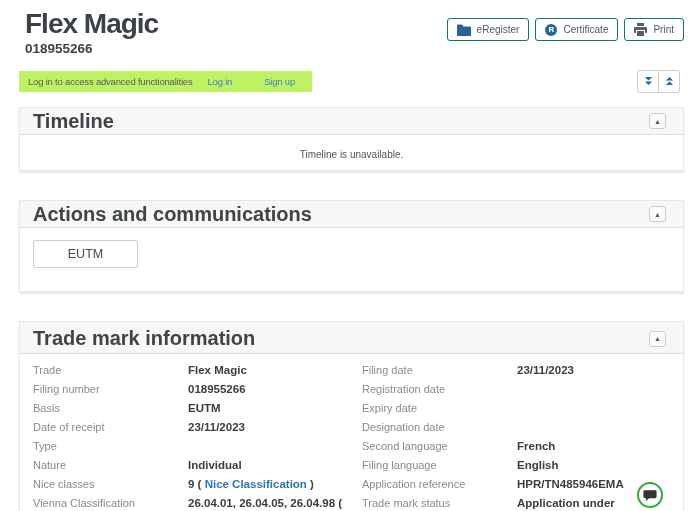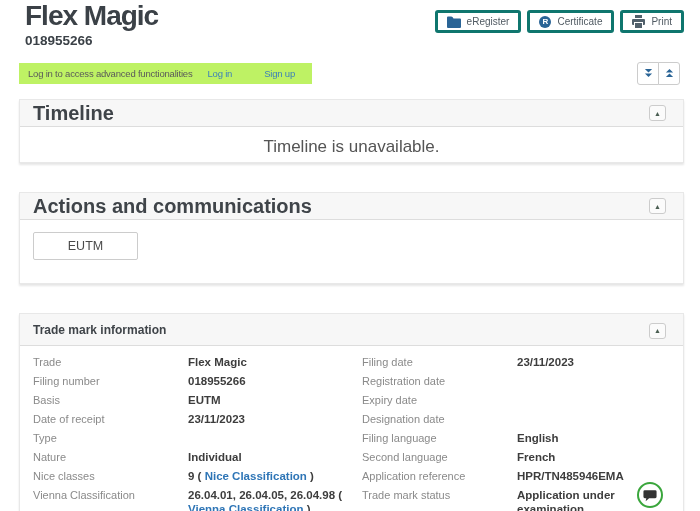--- a/index.html
+++ b/index.html
@@ -2,30 +2,30 @@
 <html><head>
 <meta charset="utf-8">
 <style>
   * { box-sizing: border-box; }
   html,body { margin:0; padding:0; }
   body {
     width:700px; height:511px; overflow:hidden;
     font-family:"Liberation Sans", sans-serif;
     background:#fff; color:#333;
   }
-  .page { position:relative; width:700px; height:511px; padding:0 16px 0 19px; }
+  .page { position:relative; width:700px; height:511px; padding:8px 16px 0 19px; }
 
   
   .topbar { display:flex; justify-content:space-between; align-items:flex-start; padding-top:1px; }
   .page-title { margin:0; font-size:28px; font-weight:bold; color:#3b4147; letter-spacing:-1px; line-height:30px; padding-left:6px; }
   .tm-number { font-size:13.5px; font-weight:bold; color:#3b4147; padding-left:6px; margin-top:2px; }
   .topbuttons { display:flex; gap:6px; margin-top:9px; }
   .btn {
     display:inline-flex; align-items:center; gap:6px;
-    background:#fff; border:3px solid #0f766e; border-radius:3px;
+    background:#fff; border:1px solid #0f766e; border-radius:3px;
     padding:0 9px; height:23px; font-size:10px; color:#505a62;
     font-family:"Liberation Sans", sans-serif;
   }
   .r-icon { display:inline-block; width:12px; height:12px; border-radius:50%; background:#2a6496; color:#fff; font-size:8px; font-weight:bold; line-height:12px; text-align:center; }
 
   
   .loginrow { display:flex; justify-content:space-between; align-items:center; margin-top:14px; }
   .loginbar { background:#bef264; height:21px; display:flex; align-items:center; padding:0 13px 0 9px; font-size:9.5px; letter-spacing:-0.2px; color:#5a5a5a; }
   .loginbar .msg { margin-right:15px; }
   .loginbar a { color:#3c80ba; text-decoration:none; margin-right:32px; }
@@ -35,26 +35,26 @@
   .xbtn:first-child { border-radius:3px 0 0 3px; }
   .xbtn:last-child { border-radius:0 3px 3px 0; margin-left:-1px; }
 
   
   section { margin-top:14px; border:1px solid #e8e8e8; box-shadow:0 2px 2px rgba(0,0,0,0.10); }
   section + section { margin-top:29px; }
   .sechead { background:#f7f7f7; border-bottom:1px solid #ddd; padding:4px 17px 4px 13px; display:flex; justify-content:space-between; align-items:center; }
   .sechead h2 { margin:0; font-size:20px; font-weight:bold; color:#3f4449; line-height:18px; }
   .collapse-btn { width:17px; height:16px; border:1px solid #ccc; border-radius:3px; background:#fbfbfb; color:#4a5e52; font-size:7px; line-height:1; display:flex; align-items:center; justify-content:center; padding:0; }
   .secbody { background:#fff; }
-  .timeline-body { text-align:center; padding:13px 0 9px; font-size:17px; color:#555; line-height:13px; }
+  .timeline-body { text-align:center; padding:13px 0 9px; font-size:10px; color:#555; line-height:13px; }
   .actions-body { padding:12px 13px 23px; }
   .eutm-btn { background:#fff; border:1px solid #ccc; border-radius:2px; width:105px; height:28px; font-size:12.5px; color:#4a4a4a; font-family:"Liberation Sans", sans-serif; }
 
   
-  .tmhead h2 { font-size:12px; line-height:19px; }
+  .tmhead h2 { font-size:20px; line-height:19px; }
   .tmhead { padding-top:7px; padding-bottom:5px; }
   .tm-body { display:flex; padding:9px 13px 0; font-size:11px; }
   .col { line-height:14px; }
   .col.left { width:329px; flex-shrink:0; }
   .col.right { flex:1; }
   .row { display:flex; margin-bottom:5px; }
   .row .lbl { width:155px; flex-shrink:0; color:#8a8a8a; font-weight:normal; padding-right:6px; }
   .row .val { flex:1; font-weight:bold; color:#3d3d3d; font-size:11.5px; }
   .row .val a { color:#2e75b6; text-decoration:none; }
 
@@ -183,26 +183,26 @@
         </div>
         <div class="row">
           <span class="lbl">Expiry date</span>
           <span class="val"></span>
         </div>
         <div class="row">
           <span class="lbl">Designation date</span>
           <span class="val"></span>
         </div>
         <div class="row">
+          <span class="lbl">Second language</span>
+          <span class="val">French</span>
+        </div>
+        <div class="row">
           <span class="lbl">Filing language</span>
           <span class="val">English</span>
-        </div>
-        <div class="row">
-          <span class="lbl">Second language</span>
-          <span class="val">French</span>
         </div>
         <div class="row">
           <span class="lbl">Application reference</span>
           <span class="val">HPR/TN485946EMA</span>
         </div>
         <div class="row">
           <span class="lbl">Trade mark status</span>
           <span class="val" style="max-width:150px;">Application under examination</span>
         </div>
       </div>

